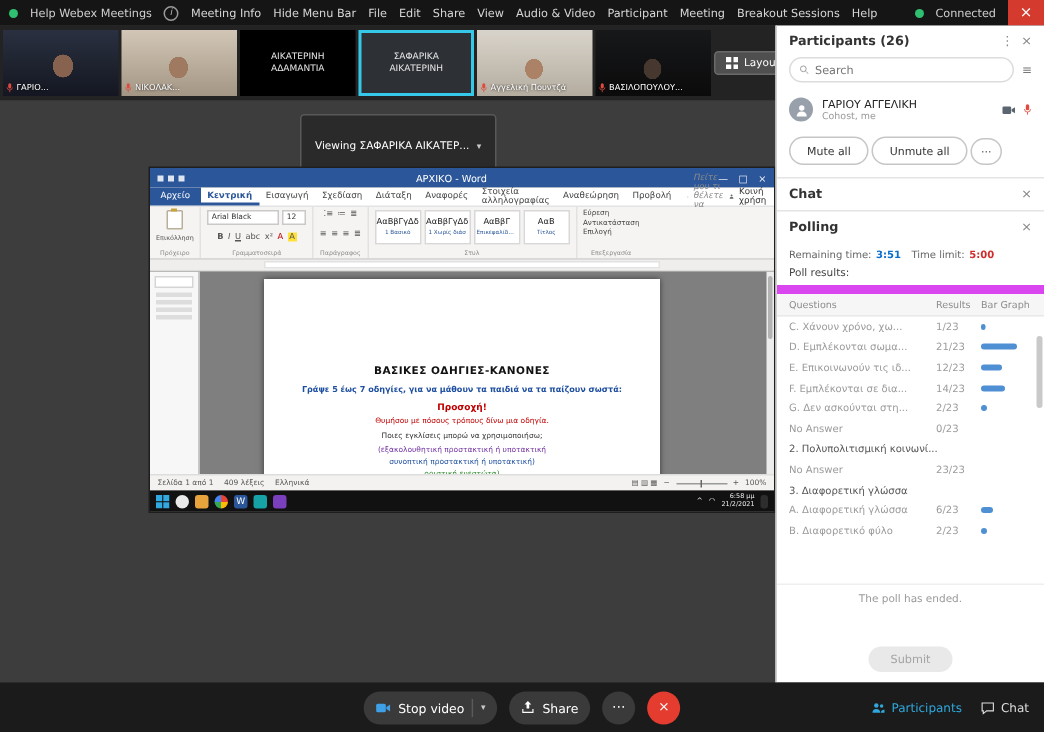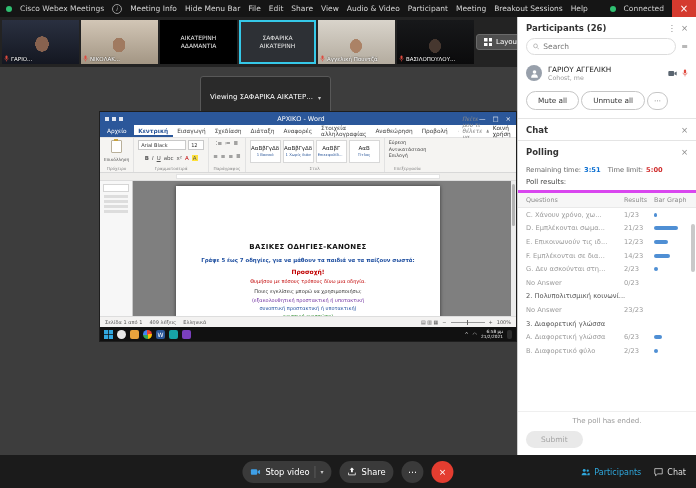--- a/index.html
+++ b/index.html
@@ -140,32 +140,32 @@
          padding:4px 11px;font-family:inherit;}
   .btn-more{border:1px solid #c6c6c6;border-radius:11px;background:#fff;color:#555;font-size:7px;padding:4px 6px;}
   .sec-head{border-top:1px solid #e4e4e4;height:21px;display:flex;align-items:center;padding:0 8px;
             font-size:8.5px;font-weight:bold;flex:none;}
   .sec-head .hx{margin-left:auto;}
   .poll-body{flex:1;display:flex;flex-direction:column;position:relative;overflow:hidden;}
   .time-row{padding:4px 8px 2px;font-size:6.7px;color:#666;display:flex;gap:3px;flex:none;align-items:center;}
   .t-blue{color:#0a6ed1;font-weight:bold;}
   .t-red{color:#d02e2e;font-weight:bold;}
   .results-label{padding:2px 8px 4px;font-size:7px;color:#444;flex:none;}
-  .tbl-head{display:flex;align-items:center;background:#f6f6f6;border-top:3px solid #d946ef;border-bottom:1px solid #e9e9e9;
+  .tbl-head{display:flex;align-items:center;background:#f6f6f6;border-top:6px solid #d946ef;border-bottom:1px solid #e9e9e9;
             font-size:6.4px;color:#8d8d8d;padding:3px 8px;flex:none;}
   .c1{flex:1;min-width:0;}
   .c2{width:30px;flex:none;}
   .c3{width:34px;flex:none;}
   .poll-row{display:flex;align-items:center;padding:2.8px 8px;font-size:6.7px;color:#9b9b9b;flex:none;}
   .poll-row.question{color:#555;}
   .bar-track{width:34px;flex:none;}
   .bar-track i{display:block;height:4px;border-radius:2px;background:#4f8fd4;width:0;}
   .p-scroll{position:absolute;right:1px;top:62px;width:4px;height:48px;background:#c9c9c9;border-radius:2px;}
   .ended{margin-top:auto;text-align:center;font-size:7px;color:#9a9a9a;padding:5px 0 2px;border-top:1px solid #efefef;flex:none;}
-  .submit-row{display:flex;justify-content:flex-start;padding:4px 8px 7px;flex:none;}
+  .submit-row{display:flex;justify-content:center;padding:4px 8px 7px;flex:none;margin-top:22px;}
   .btn-submit{background:#e9e9e9;color:#a3a3a3;border:0;border-radius:11px;padding:4px 15px;font-size:7.5px;font-family:inherit;}
 
   
   .controls{position:absolute;left:0;right:0;bottom:0;height:33px;background:#1b1b1b;}
   .ctl-center{position:absolute;left:50%;top:50%;transform:translate(-50%,-50%);display:flex;gap:8px;align-items:center;}
   .pill{height:22px;background:#3a3a3a;border-radius:12px;color:#fff;display:flex;align-items:center;
         gap:5px;padding:0 8px;font-size:8.3px;}
   .pill .sep{width:1px;height:12px;background:#5a5a5a;}
   .caret{font-size:6px;color:#c9c9c9;}
   .circle{width:22px;height:22px;border-radius:50%;background:#3a3a3a;color:#fff;display:flex;
@@ -176,21 +176,21 @@
   .cbtn{color:#ddd;display:flex;align-items:center;gap:4px;}
   svg{display:block;}
 </style>
 </head>
 <body>
 
 <div class="app">
 
   <div class="menubar">
     <span class="gdot"></span>
-    <span>Cisco Webex Meetings</span>
+    <span>Help Webex Meetings</span>
     <span class="info-i">i</span>
     <span class="menu-item">Meeting Info</span>
     <span class="menu-item">Hide Menu Bar</span>
     <span class="menu-item">File</span>
     <span class="menu-item">Edit</span>
     <span class="menu-item">Share</span>
     <span class="menu-item">View</span>
     <span class="menu-item">Audio &amp; Video</span>
     <span class="menu-item">Participant</span>
     <span class="menu-item">Meeting</span>

